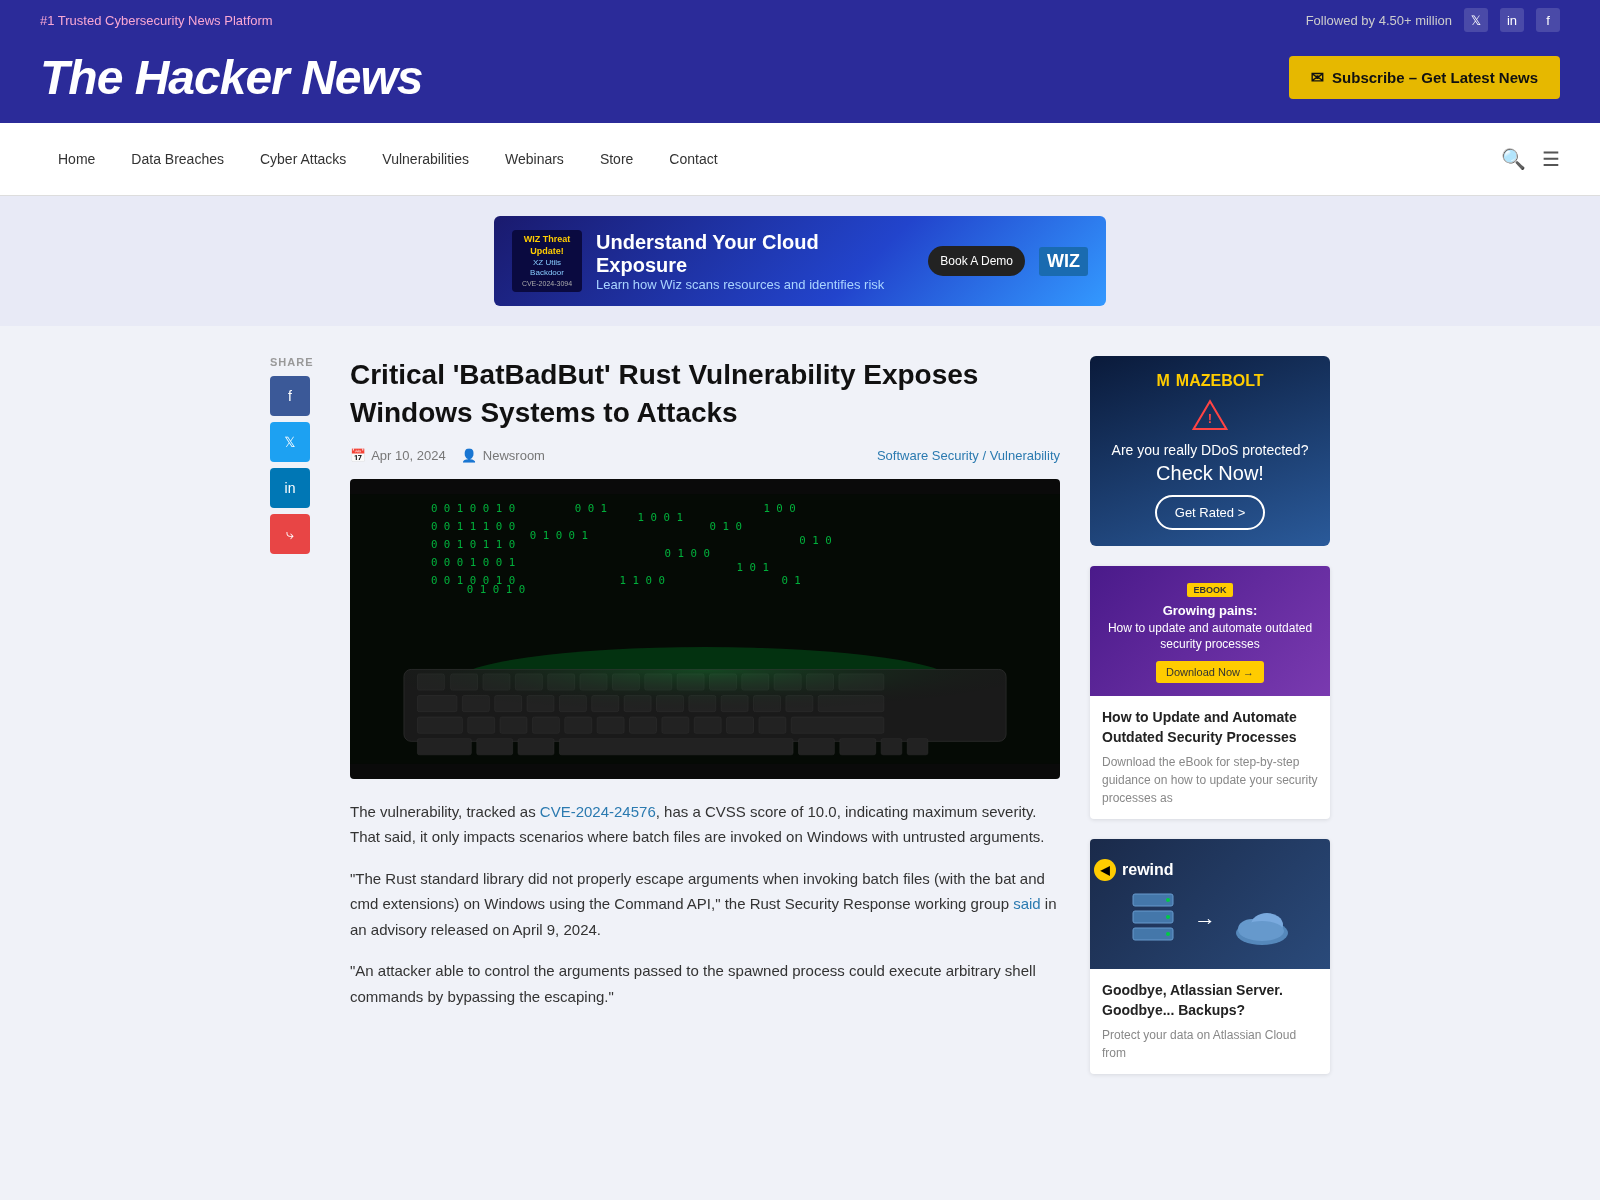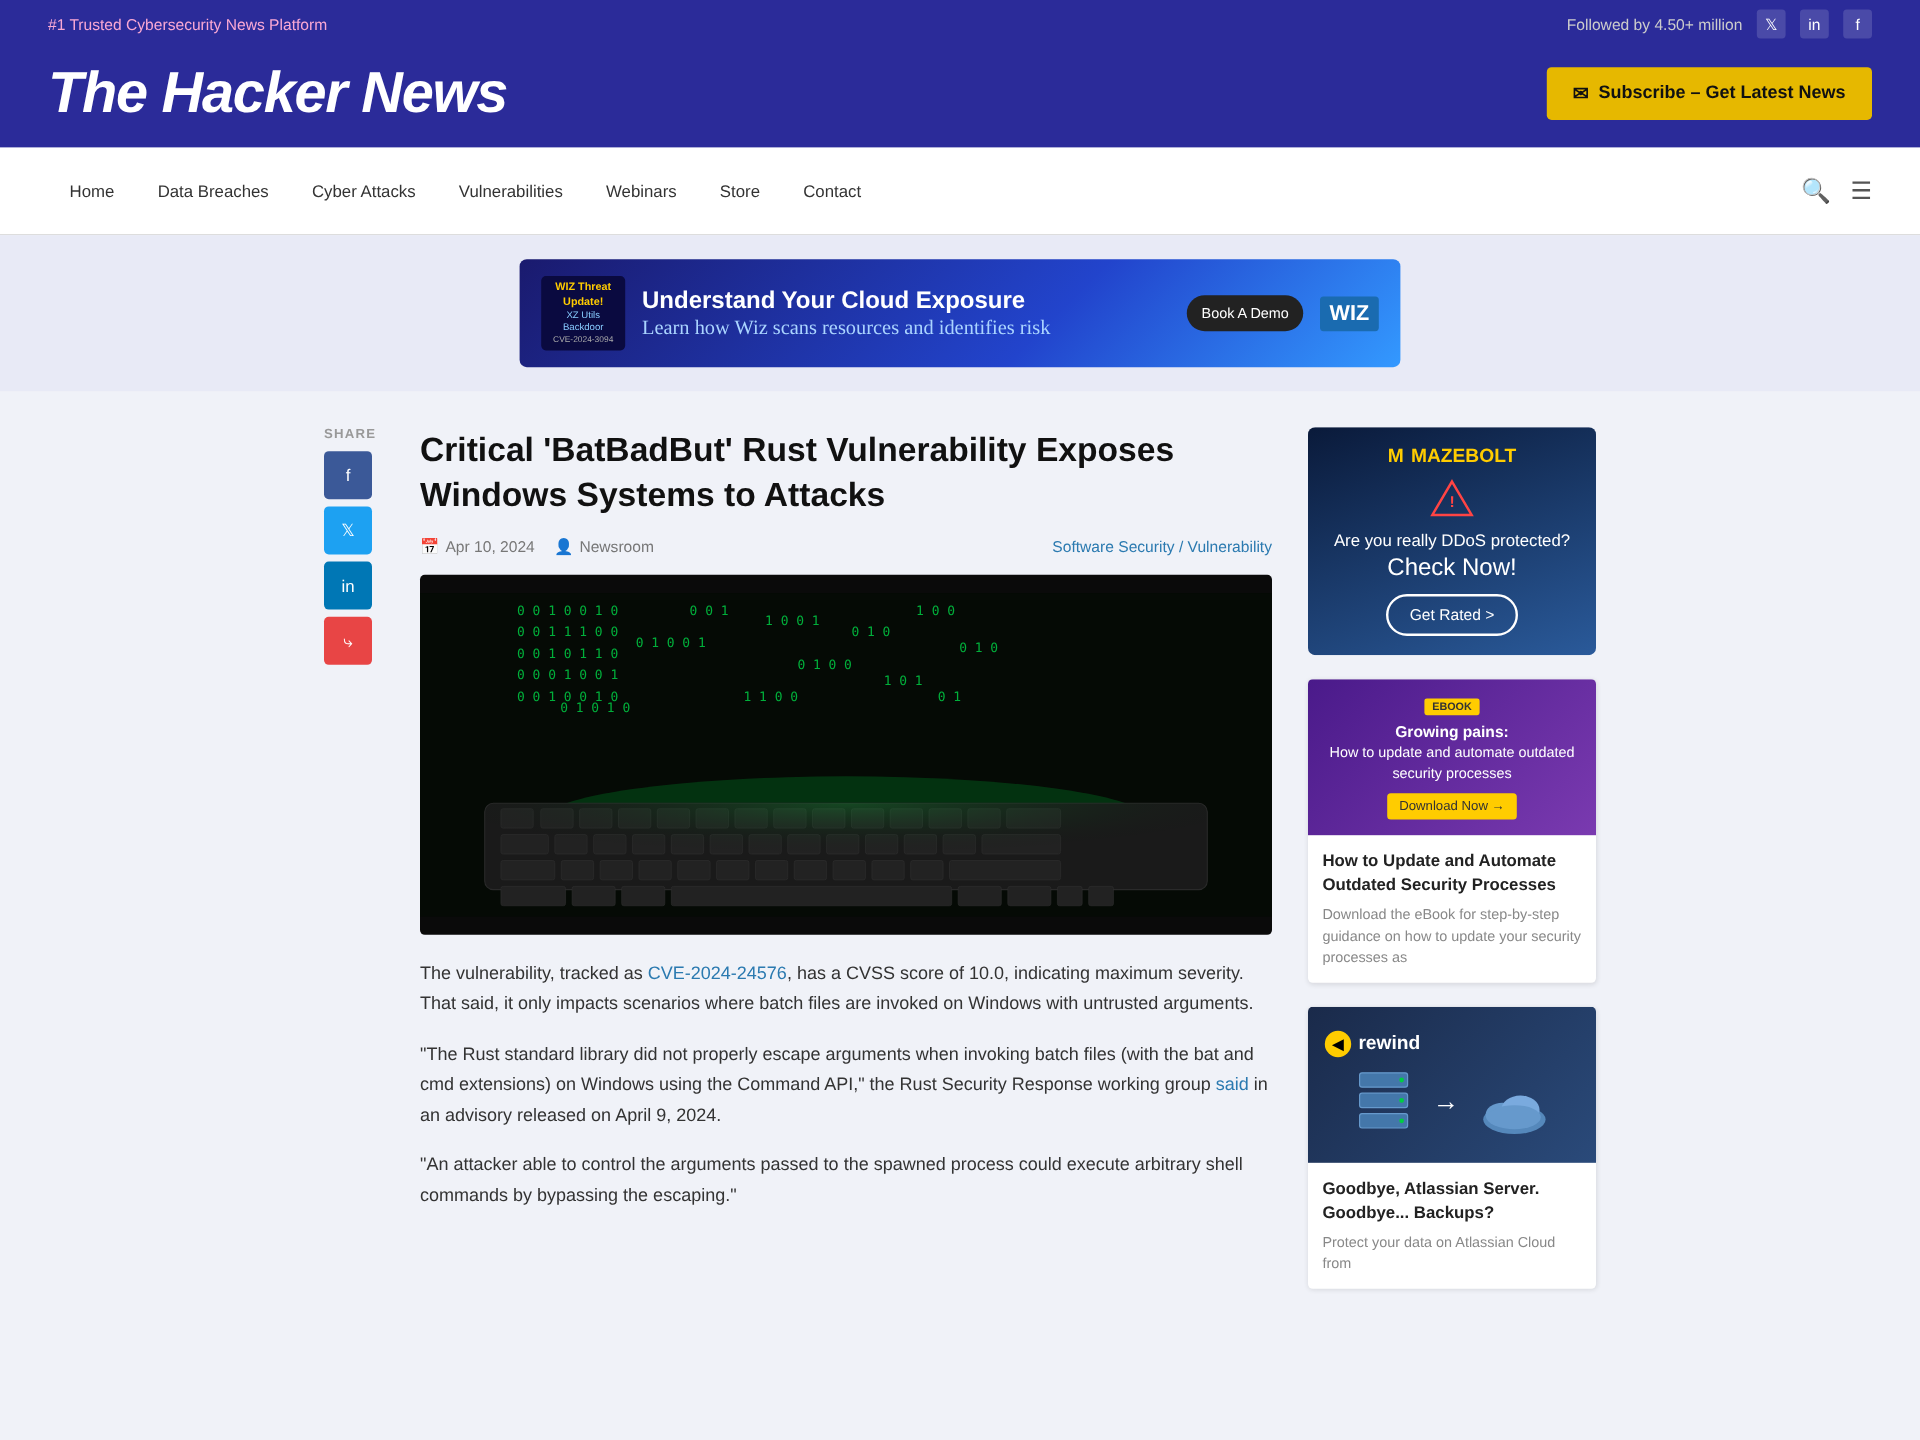--- a/index.html
+++ b/index.html
@@ -99,21 +99,21 @@
     }
 
     
     .banner-ad-wrapper {
       background: #e8eaf6;
       padding: 20px 40px;
       display: flex;
       justify-content: center;
     }
     .banner-ad {
-      width: 734px;
+      width: 612px;
       height: 90px;
       background: linear-gradient(135deg, #1a1a6e 0%, #2244cc 60%, #3399ff 100%);
       border-radius: 6px;
       display: flex;
       align-items: center;
       padding: 14px 18px;
       gap: 14px;
       cursor: pointer;
     }
     .banner-ad-img {
@@ -132,22 +132,21 @@
     .banner-ad-text {
       flex: 1;
     }
     .banner-ad-title {
       color: #fff;
       font-size: 20px;
       font-weight: bold;
     }
     .banner-ad-sub {
       color: #aad4ff;
-      font-size: 17px;
-      font-family: Liberation Serif, serif;
+      font-size: 13px;
     }
     .banner-ad-btn {
       background: #222;
       color: #fff;
       border: none;
       padding: 8px 12px;
       border-radius: 20px;
       font-size: 12px;
       cursor: pointer;
       white-space: nowrap;
@@ -321,21 +320,21 @@
       margin-bottom: 20px;
       overflow: hidden;
       box-shadow: 0 1px 4px rgba(0,0,0,0.1);
     }
     .sidebar-card-img {
       width: 100%;
       height: 130px;
       display: flex;
       align-items: center;
       justify-content: center;
-      padding: 14px;
+      padding: 4px;
     }
     .sidebar-card-img.purple-bg {
       background: linear-gradient(135deg, #4a1a8a 0%, #7a3ab0 100%);
     }
     .sidebar-card-img.dark-bg {
       background: linear-gradient(135deg, #1a2a4a 0%, #2a4a7a 100%);
     }
     .ebook-badge {
       background: #ffcc00;
       color: #333;

